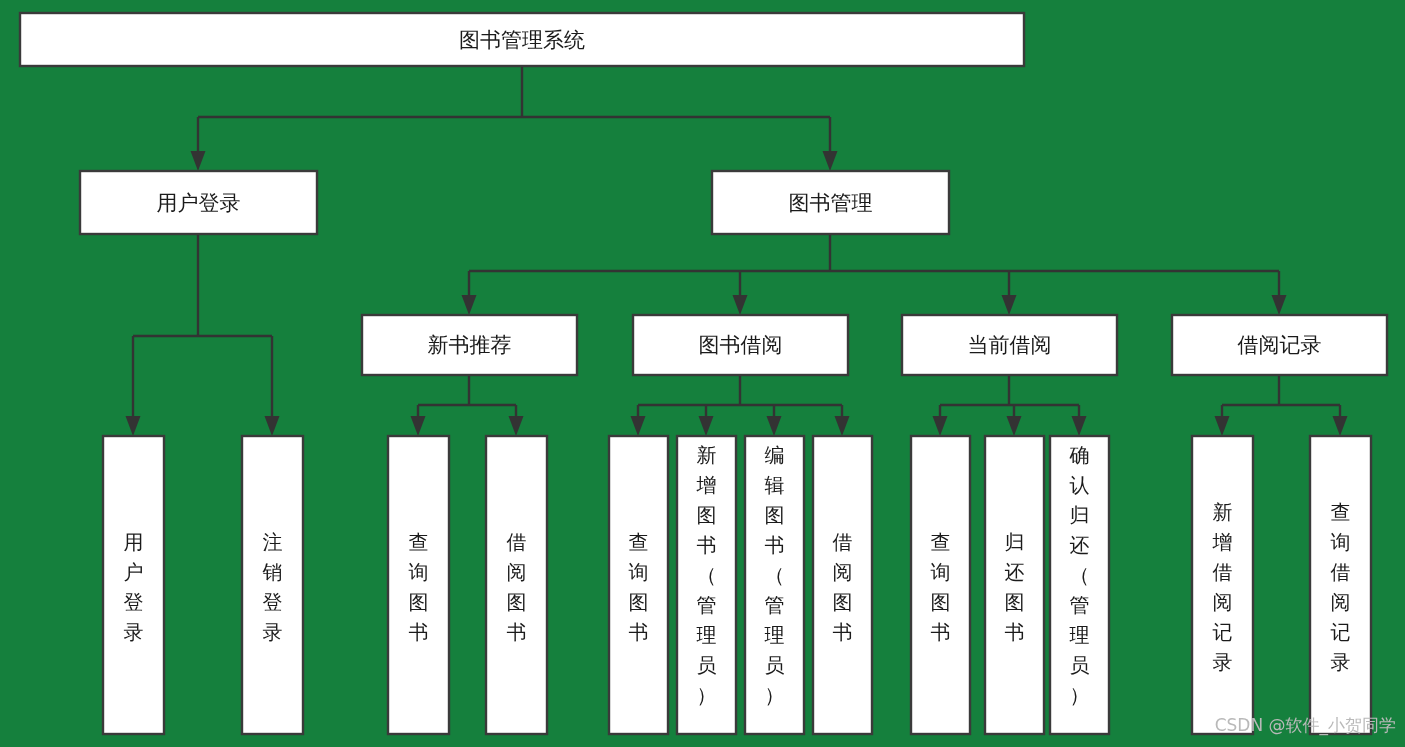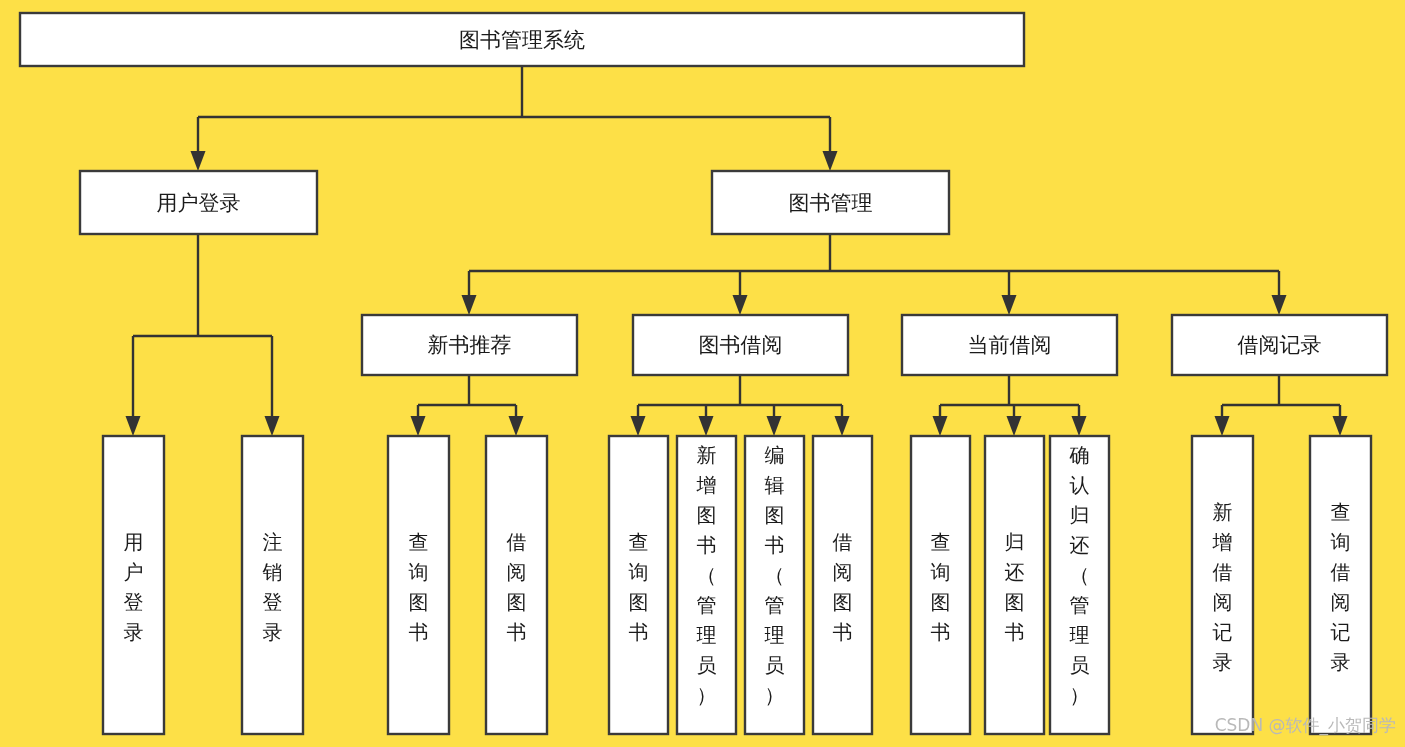--- a/index.html
+++ b/index.html
@@ -8,21 +8,21 @@
     padding: 0;
     background: #ffffff;
   }
   body {
     font-family: "DejaVu Sans", "Liberation Sans", sans-serif;
   }
   #canvas {
     position: relative;
     width: 1405px;
     height: 747px;
-    background: #fde047;
+    background: #15803d;
     overflow: hidden;
   }
   #diagram-svg {
     position: absolute;
     left: 0;
     top: 0;
     width: 1405px;
     height: 747px;
     display: block;
   }

